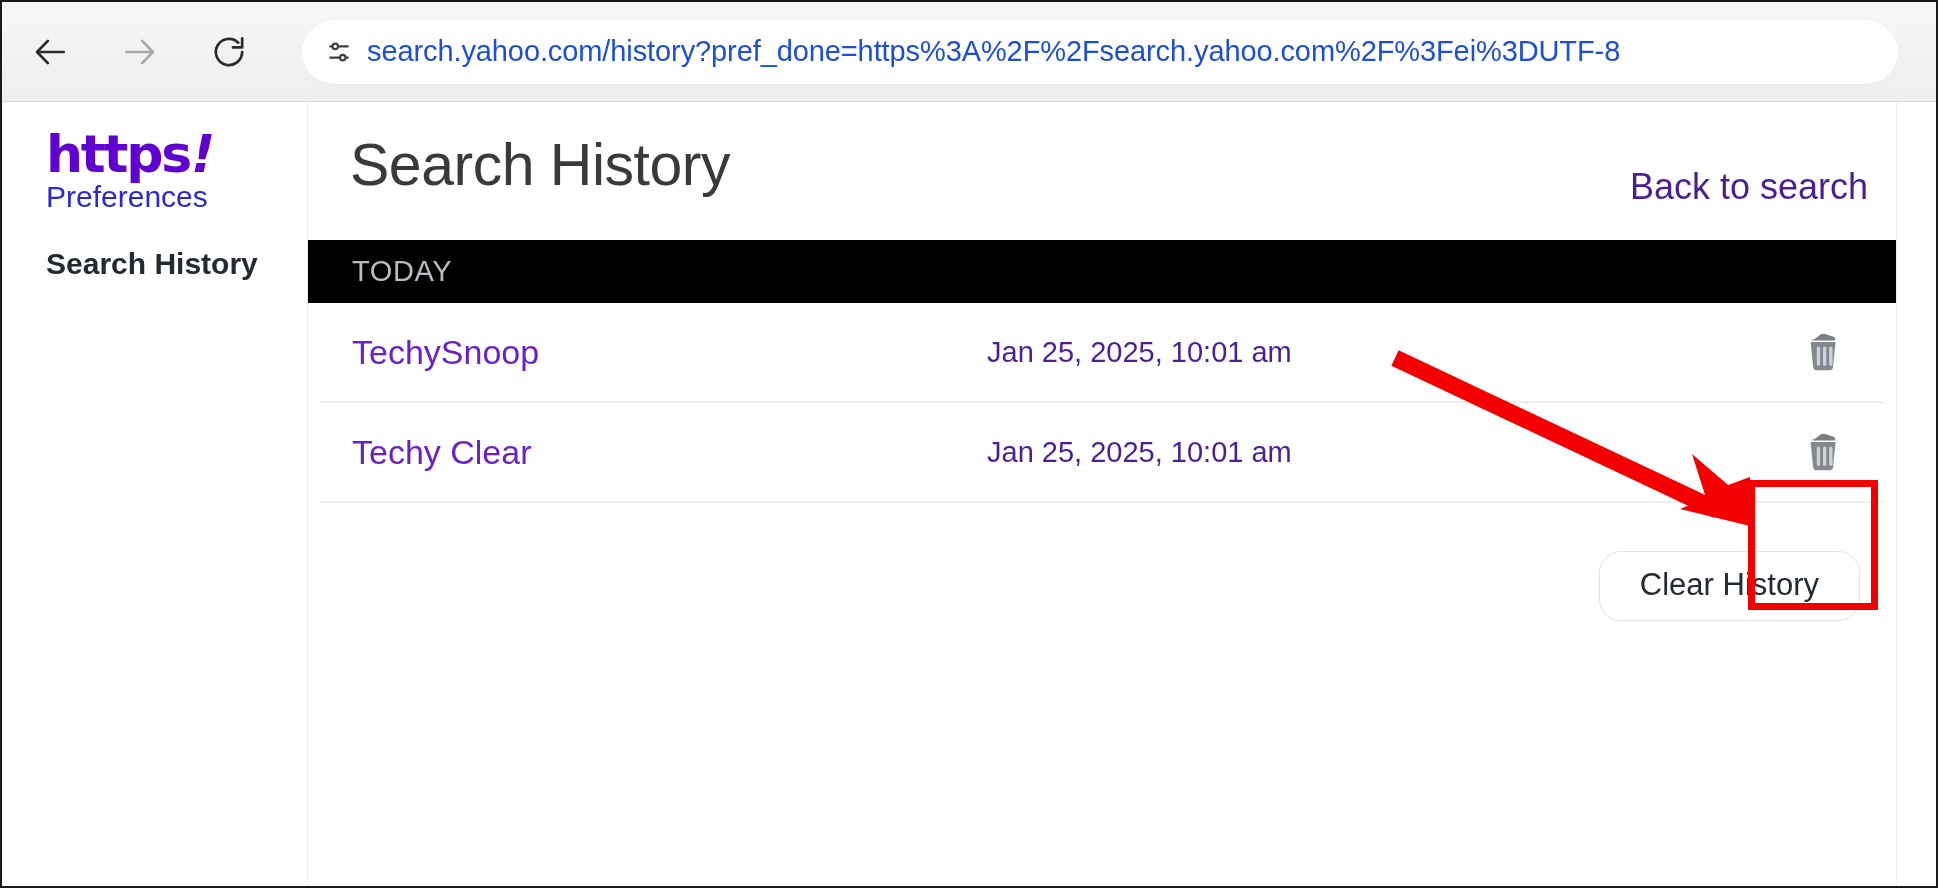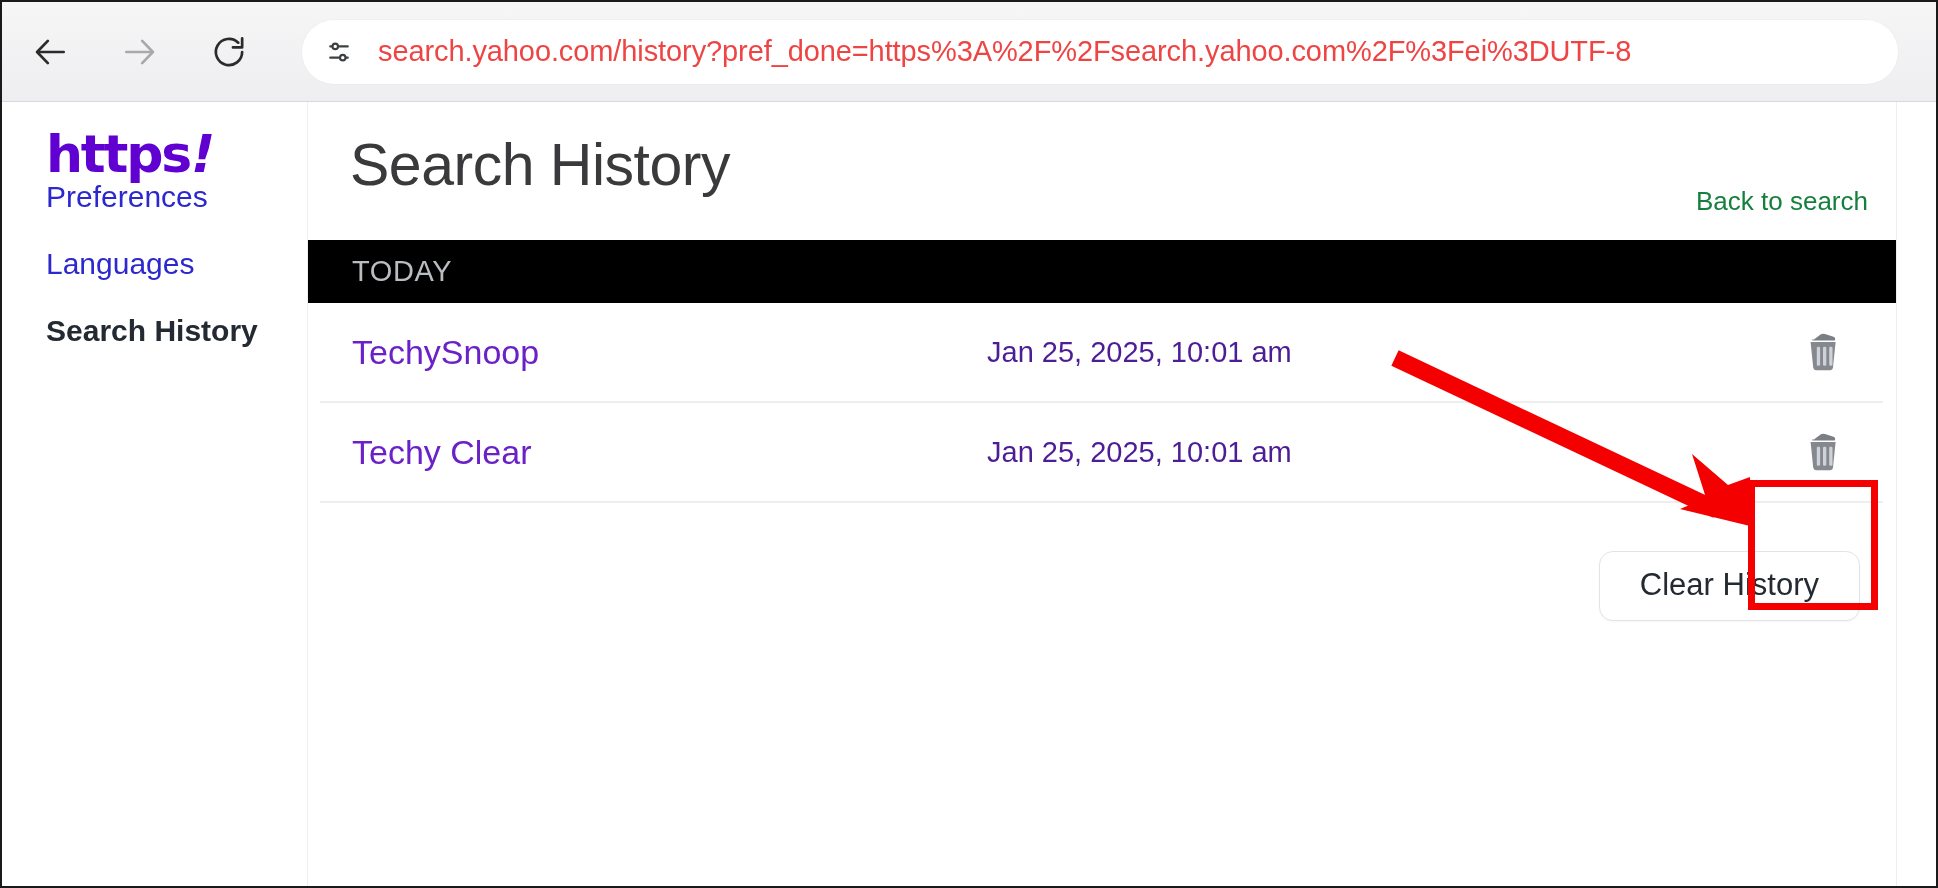--- a/index.html
+++ b/index.html
@@ -63,26 +63,26 @@
     height: 54px;
     border-radius: 50%;
     display: flex;
     align-items: center;
     justify-content: center;
     flex: 0 0 auto;
   }
 
   #url-text {
     font-size: 29px;
-    color: #ef4444;
+    color: #1d4ed8;
     letter-spacing: -0.1px;
     white-space: nowrap;
     overflow: hidden;
     text-overflow: clip;
-    margin-left: 12px;
+    margin-left: 1px;
     font-family: "Liberation Sans", sans-serif;
   }
 
   
   #page {
     position: relative;
     height: 784px;
     background: #ffffff;
     display: flex;
   }
@@ -154,23 +154,23 @@
     font-size: 59px;
     color: #3a3a3c;
     letter-spacing: -0.5px;
     line-height: 1;
     font-weight: normal;
   }
 
   #back-to-search {
     position: absolute;
     right: 28px;
-    top: 84px;
-    font-size: 26px;
-    color: #15803d;
+    top: 64px;
+    font-size: 36px;
+    color: #4c1d95;
     cursor: pointer;
     white-space: nowrap;
   }
 
   #today-header {
     background: #000000;
     height: 63px;
     display: flex;
     align-items: center;
     padding-left: 44px;
@@ -226,21 +226,21 @@
     display: flex;
     justify-content: flex-end;
     padding: 48px 36px 0 0;
   }
 
   #clear-history-button {
     font-size: 31px;
     color: #232a31;
     background: #ffffff;
     border: 1px solid #e0e4e9;
-    border-radius: 14px;
+    border-radius: 22px;
     padding: 16px 40px 18px 40px;
     cursor: pointer;
     font-family: "Liberation Sans", sans-serif;
     box-shadow: 0 1px 2px rgba(0,0,0,0.04);
     line-height: 1.1;
   }
 
   
   #annotation-layer {
     position: absolute;
@@ -306,23 +306,20 @@
 
   <div id="left-rail">
 
     <div id="yahoo-logo">
       <span>https</span><span class="bang">!</span>
     </div>
 
     <div id="sidebar-nav">
       <div class="sidebar-item">
         <span>Preferences</span>
-      </div>
-      <div class="sidebar-item">
-        <span>Languages</span>
       </div>
       <div class="sidebar-item active">
         <span>Search History</span>
       </div>
     </div>
   </div>
 
   <div id="main-panel">
 
     <div id="panel-head">

